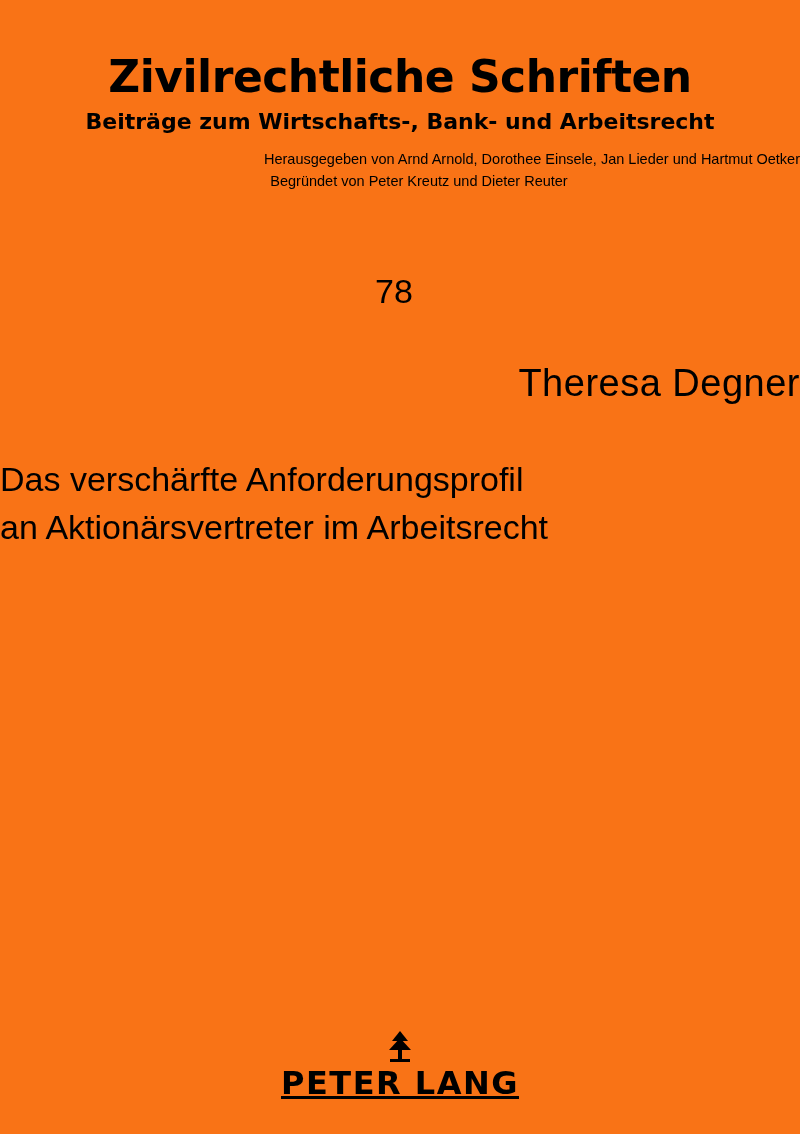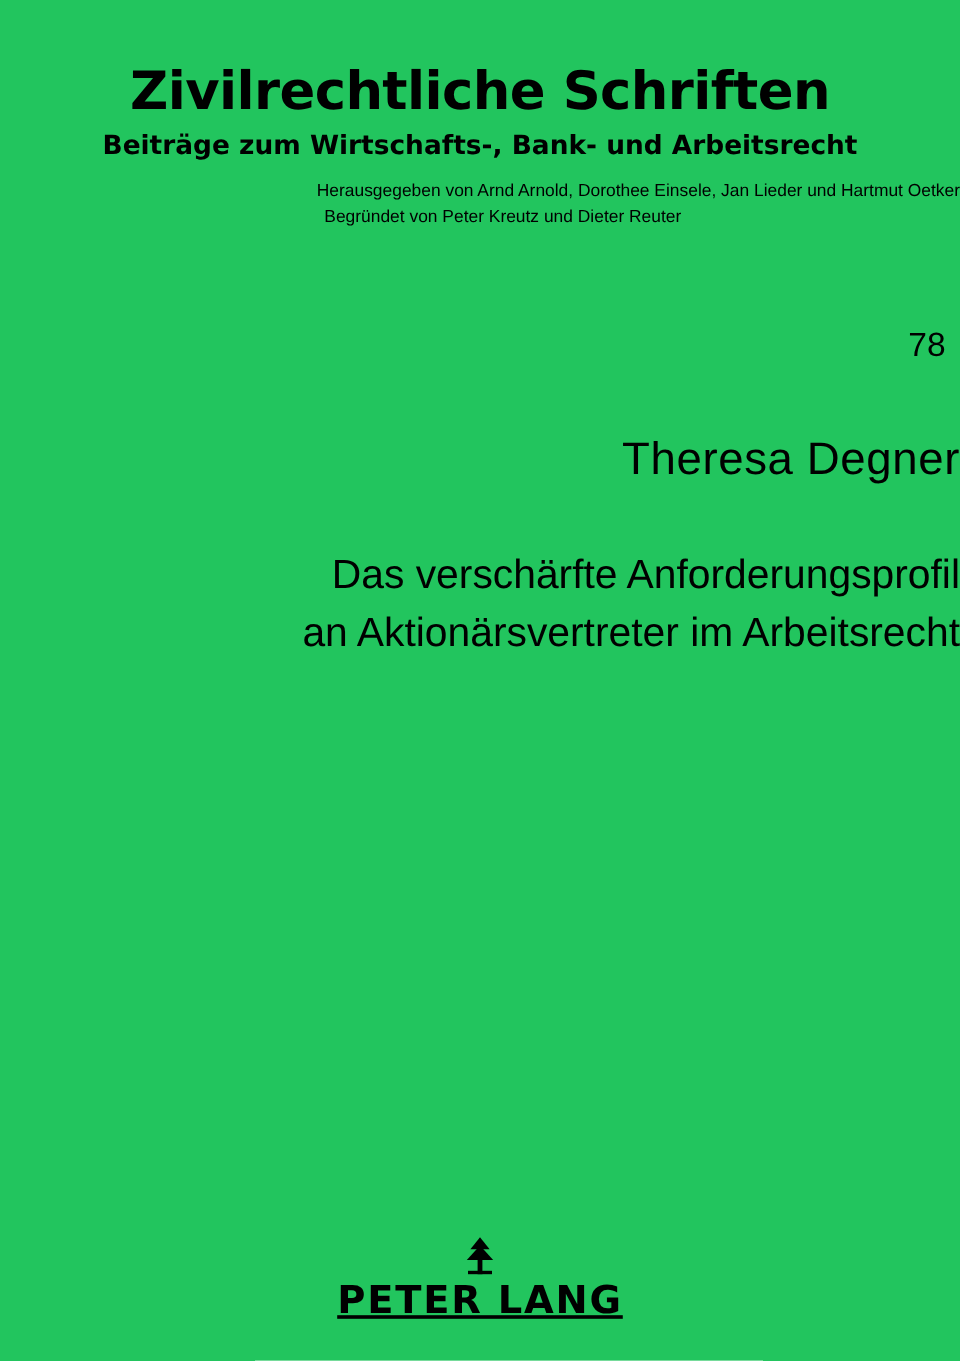--- a/index.html
+++ b/index.html
@@ -9,21 +9,21 @@
   }
   body {
     font-family: "Liberation Sans", sans-serif;
     color: #000000;
   }
   .page {
     position: relative;
     width: 800px;
     height: 1134px;
     margin: 0 auto;
-    background: #22c55e;
+    background: #f97316;
     overflow: hidden;
   }
 
   
   .series-block {
     position: absolute;
     top: 54px;
     left: 0;
     width: 800px;
     text-align: center;
@@ -65,23 +65,23 @@
     white-space: nowrap;
     padding-left: 38px;
   }
 
   
   .volume-number {
     position: absolute;
     top: 272px;
     left: 0;
     width: 788px;
-    text-align: right;
+    text-align: center;
     font-family: "Liberation Sans", sans-serif;
-    font-size: 28px;
+    font-size: 34px;
     font-weight: normal;
     color: #000;
   }
 
   
   .author {
     position: absolute;
     top: 362px;
     left: 0;
     width: 800px;
@@ -91,21 +91,21 @@
     letter-spacing: 0.5px;
     color: #000;
   }
 
   
   .book-title {
     position: absolute;
     top: 455px;
     left: 0;
     width: 800px;
-    text-align: right;
+    text-align: left;
     font-family: "Liberation Sans", sans-serif;
     font-size: 34px;
     line-height: 1.42;
     color: #000;
   }
   .book-title .line {
     display: block;
     white-space: nowrap;
   }
 

